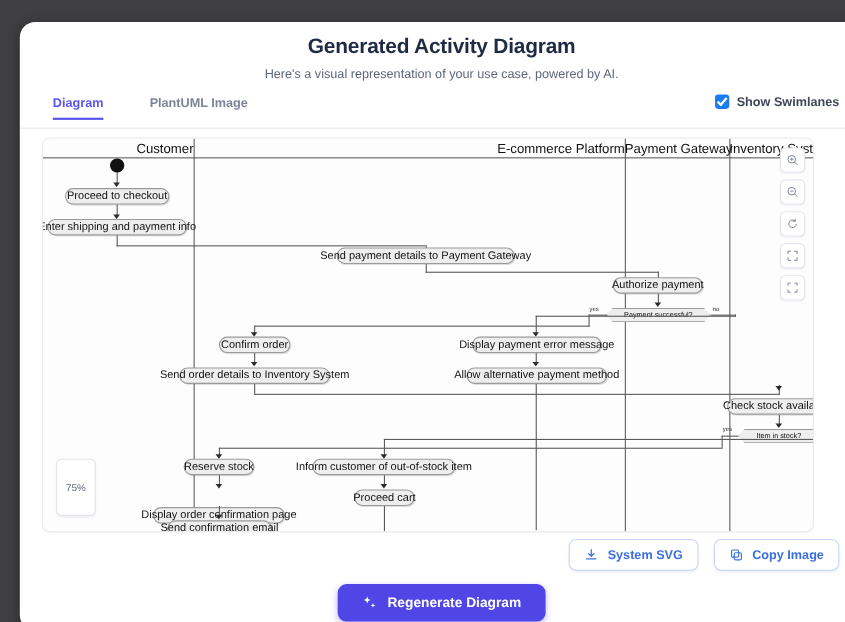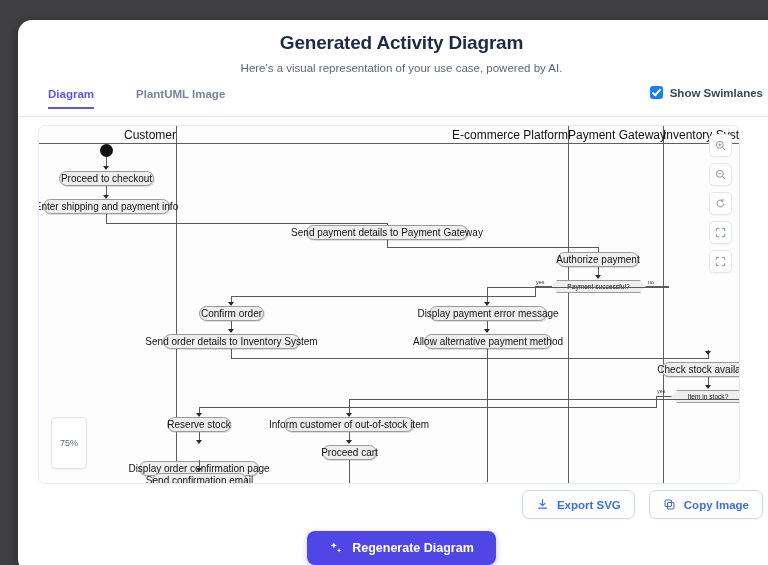--- a/index.html
+++ b/index.html
@@ -276,21 +276,21 @@
 
     </div>
   </div>
 
   <div class="action-row">
     <div class="btn-outline">
       <svg width="13" height="13" viewBox="0 0 16 16">
         <path d="M8 2v7M5 6.5L8 9.5l3-3" fill="none" stroke="#3b6fe0" stroke-width="1.4" stroke-linecap="round" stroke-linejoin="round"></path>
         <path d="M3 12.5h10" stroke="#3b6fe0" stroke-width="1.4" stroke-linecap="round"></path>
       </svg>
-      <span>Export SVG</span>
+      <span>System SVG</span>
     </div>
     <div class="btn-outline">
       <svg width="13" height="13" viewBox="0 0 16 16">
         <rect x="2.5" y="2.5" width="8" height="8" rx="1.6" fill="none" stroke="#3b6fe0" stroke-width="1.3"></rect>
         <rect x="5.5" y="5.5" width="8" height="8" rx="1.6" fill="none" stroke="#3b6fe0" stroke-width="1.3"></rect>
       </svg>
       <span>Copy Image</span>
     </div>
   </div>
 

